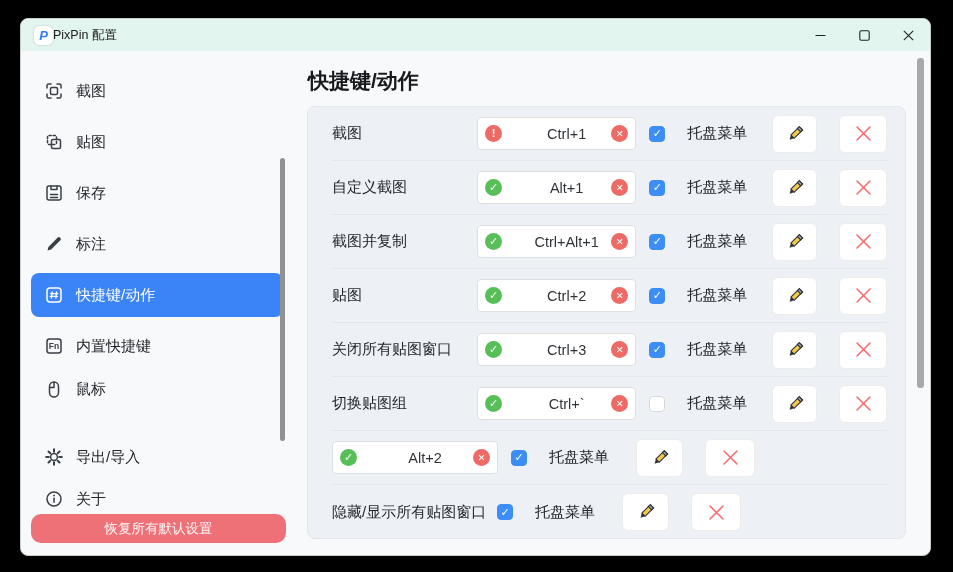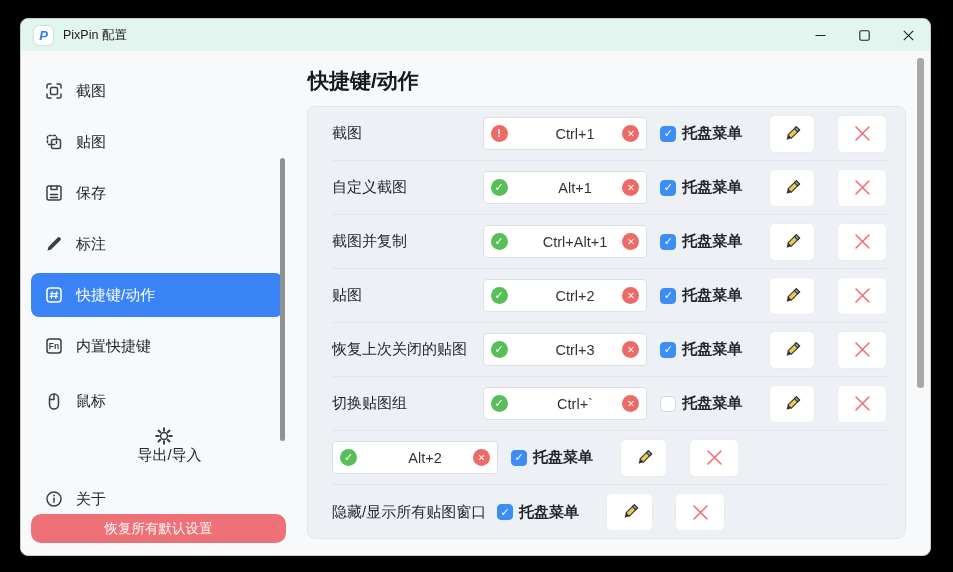--- a/index.html
+++ b/index.html
@@ -4,21 +4,21 @@
 <style>
   html,body{margin:0;padding:0;background:#000;}
   *{box-sizing:border-box;font-family:"Liberation Sans","DejaVu Sans",sans-serif;}
   .stage{position:relative;width:953px;height:572px;background:#000;overflow:hidden;}
   .window{position:absolute;left:20px;top:18px;width:911px;height:538px;background:#f7f9fb;
           border:1px solid #c8cccc;border-radius:8px;overflow:hidden;}
   
   .titlebar{position:absolute;left:0;top:0;right:0;height:32px;background:#e2f5ee;display:flex;align-items:center;}
   .logo{width:19px;height:19px;margin-left:13px;background:#fff;border-radius:5px;box-shadow:0 0 2px rgba(0,0,0,.25);
         display:flex;align-items:center;justify-content:center;font-size:13px;font-weight:bold;color:#2f7df6;font-style:italic;}
-  .wtitle{margin-left:10px;font-size:12.5px;color:#1b1d1f;}
+  .wtitle{font-size:12.5px;color:#1b1d1f;}
   .controls{margin-left:auto;display:flex;height:100%;}
   .ctrl{width:44px;height:100%;display:flex;align-items:center;justify-content:center;color:#1f2328;cursor:pointer;}
   
   .sidebar{position:absolute;left:0;top:32px;bottom:0;width:268px;}
   .item{position:absolute;left:10px;width:252px;height:44px;border-radius:8px;display:flex;align-items:center;
         padding-left:13px;color:#23262b;cursor:pointer;}
   .item .icon{width:20px;height:20px;display:flex;align-items:center;justify-content:flex-end;color:#3a3f45;text-decoration:underline;}
   .item .ilabel{margin-left:12px;font-size:15px;}
   .item.active{background:#3a84f7;color:#fff;}
   .item.active .icon{color:#fff;}
@@ -41,21 +41,21 @@
   .hk.placeholder{color:#b4b8bc;}
   .sicon{width:17px;height:17px;border-radius:50%;flex:none;display:flex;align-items:center;justify-content:center;
          color:#fff;font-size:11px;line-height:1;}
   .sicon.ok{background:#58bf58;}
   .sicon.warn{background:#ed6a66;font-weight:bold;}
   .sicon.clear{background:#ed6a66;font-size:9.5px;cursor:pointer;}
   .cb{width:16px;height:16px;margin-left:13px;border-radius:4px;flex:none;display:flex;align-items:center;
       justify-content:center;font-size:11px;color:#fff;cursor:pointer;}
   .cb.checked{background:#3d8df7;border:1px solid #3d8df7;}
   .cb.unchecked{background:#fff;border:1px solid #d5d9dd;color:transparent;}
-  .cblabel{width:62px;margin-left:6px;font-size:15px;color:#23262b;white-space:nowrap;font-weight:bold;}
+  .cblabel{width:62px;margin-left:22px;font-size:15px;color:#23262b;white-space:nowrap;}
   .iconbtn{height:38px;background:#fff;border:1px solid #ececee;border-radius:6px;display:flex;align-items:center;
            justify-content:center;cursor:pointer;padding:0;}
   .editbtn{width:47px;margin-left:25px;}
   .delbtn{width:50px;margin-left:22px;}
   svg{display:block;}
 </style>
 </head>
 <body>
 
 <div class="stage">
@@ -138,30 +138,30 @@
           </div>
           <div class="item" style="top: 273px;">
             <span class="icon">
               <svg width="20" height="20" viewBox="0 0 20 20" fill="none" stroke="currentColor" stroke-width="1.5" stroke-linecap="round" stroke-linejoin="round">
                 <rect x="3" y="3" width="14" height="14" rx="2.5"></rect>
                 <text x="10" y="13.3" text-anchor="middle" font-size="8.5" font-weight="bold" fill="currentColor" stroke="none">Fn</text>
               </svg>
             </span>
             <span class="ilabel">内置快捷键</span>
           </div>
-          <div class="item" style="top: 328px;">
+          <div class="item" style="top: 316px;">
             <span class="icon">
               <svg width="20" height="20" viewBox="0 0 20 20" fill="none" stroke="currentColor" stroke-width="1.5" stroke-linecap="round" stroke-linejoin="round">
                 <rect x="5.5" y="3" width="9" height="15" rx="4.5"></rect>
                 <path d="M10 3.2v5.3M5.7 8.5H10"></path>
               </svg>
             </span>
             <span class="ilabel">鼠标</span>
           </div>
-          <div class="item" style="top: 375px; flex-direction: column;">
+          <div class="item" style="top: 384px;">
             <span class="icon">
               <svg width="20" height="20" viewBox="0 0 20 20" fill="none" stroke="currentColor" stroke-width="1.5" stroke-linecap="round" stroke-linejoin="round">
                 <g stroke-width="2">
                   <path d="M10 2.2v2.6M10 15.2v2.6M2.2 10h2.6M15.2 10h2.6M4.5 4.5l1.8 1.8M13.7 13.7l1.8 1.8M15.5 4.5l-1.8 1.8M6.3 13.7l-1.8 1.8"></path>
                 </g>
                 <circle cx="10" cy="10" r="3.4"></circle>
               </svg>
             </span>
             <span class="ilabel">导出/导入</span>
           </div>
@@ -289,21 +289,21 @@
             </button>
             <button class="iconbtn delbtn">
               <span>
                 <svg width="19" height="19" viewBox="0 0 19 19">
                   <path d="M3 3l13 13M16 3L3 16" stroke="#f56a6a" stroke-width="1.5" stroke-linecap="round"></path>
                 </svg>
               </span>
             </button>
           </div>
           <div class="row">
-            <span class="rlabel">恢复上次关闭的贴图</span>
+            <span class="rlabel">关闭所有贴图窗口</span>
             <div class="hkinput">
               <span class="sicon ok">✓</span>
               <span class="hk">Ctrl+3</span>
               <span class="sicon clear">✕</span>
             </div>
             <span class="cb checked">✓</span>
             <span class="cblabel">托盘菜单</span>
             <button class="iconbtn editbtn">
               <span>
                 <svg width="22" height="22" viewBox="0 0 24 24">

